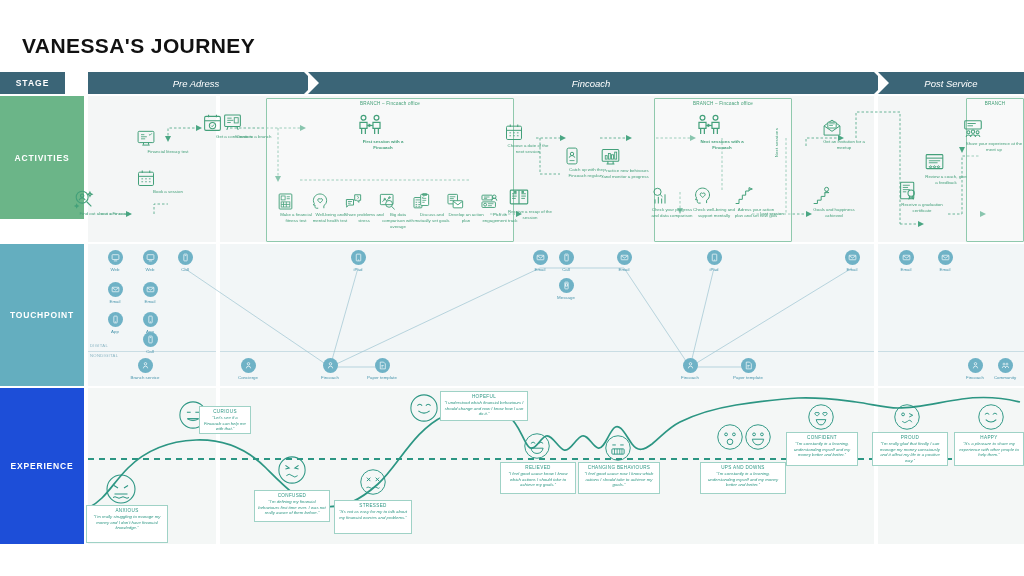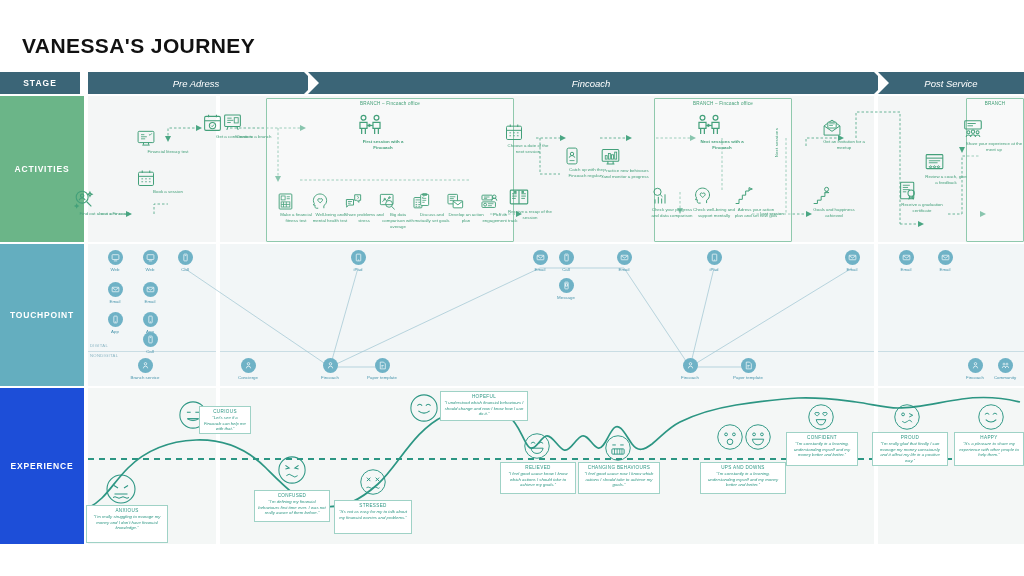--- a/index.html
+++ b/index.html
@@ -12,21 +12,21 @@
 
   
   .title{
     position:absolute;left:22px;top:34px;
     font-size:21px;font-weight:bold;letter-spacing:.4px;color:#111;
   }
 
   
   .stagebar{position:absolute;left:0;top:72px;height:22px;width:1024px;}
   .stage-label{
-    position:absolute;left:0;top:0;width:80px;height:22px;background:#3b6577;
+    position:absolute;left:0;top:0;width:65px;height:22px;background:#3b6577;
     color:#fff;font-size:8.5px;font-weight:bold;letter-spacing:1px;
     display:flex;align-items:center;justify-content:center;
   }
   .stage-seg{
     position:absolute;top:0;height:22px;background:#3b6577;color:#fff;
     font-style:italic;font-size:9.5px;
     display:flex;align-items:center;justify-content:center;
   }
   .stage-seg .arrow{
     position:absolute;right:-11px;top:0;width:0;height:0;z-index:3;
@@ -38,21 +38,21 @@
     border-top:11px solid transparent;border-bottom:11px solid transparent;
     border-left:11px solid #ffffff;
   }
 
   
   .rowlabel{
     position:absolute;left:0;width:84px;color:#fff;font-size:8.5px;
     font-weight:bold;letter-spacing:.8px;display:flex;align-items:center;
     justify-content:center;
   }
-  .rl-act{top:96px;height:146px;background:#6bb588;}
+  .rl-act{top:96px;height:123px;background:#6bb588;}
   .rl-tp {top:244px;height:142px;background:#64aebf;}
   .rl-ex {top:388px;height:156px;background:#1d4ed8;}
 
   
   .panel{position:absolute;background:#f4f6f6;}
   .p-act{top:96px;height:146px;}
   .p-tp {top:244px;height:142px;background:#f2f6f7;}
   .p-ex {top:388px;height:156px;background:#f4f7f6;}
 
   

